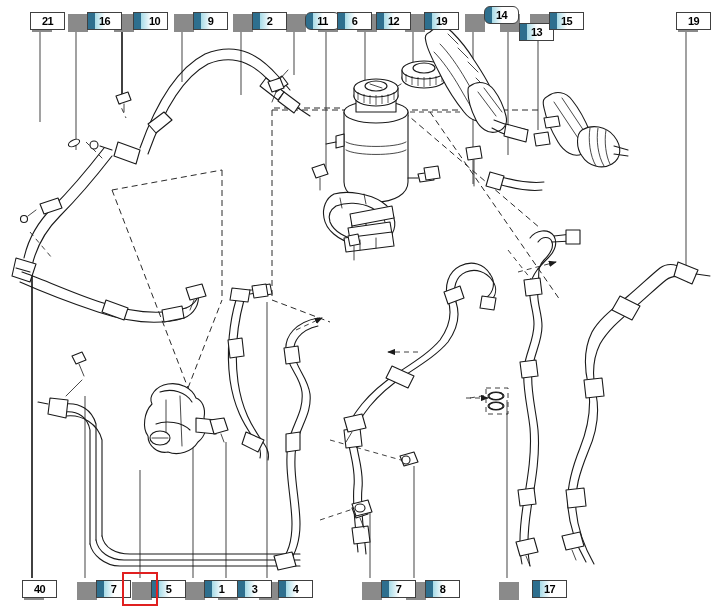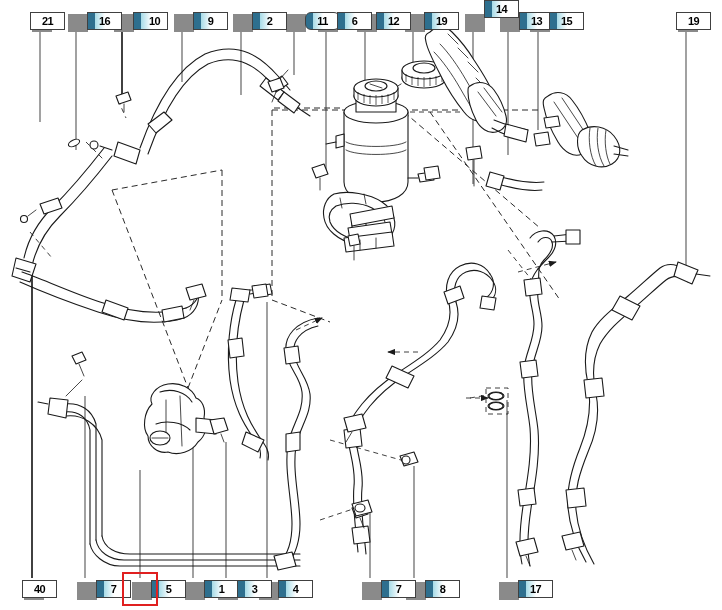--- a/index.html
+++ b/index.html
@@ -490,24 +490,24 @@
   <div class="callout-shadow" style="left:318px; top:14px;"></div>
   <div class="callout hl" style="left:316px; top:12px;">6</div>
 
   <div class="callout-shadow" style="left:357px; top:14px;"></div>
   <div class="callout hl" style="left:355px; top:12px;">12</div>
 
   <div class="callout-shadow" style="left:405px; top:14px;"></div>
   <div class="callout hl" style="left:403px; top:12px;">19</div>
 
   <div class="callout-shadow" style="left:465px; top:14px;"></div>
-  <div class="callout hl" style="left:463px; top:0;">14</div>
+  <div class="callout hl" style="left:463px; top:6px;border-radius:6px;">14</div>
 
   <div class="callout-shadow" style="left:500px; top:14px;"></div>
-  <div class="callout hl" style="left:498px; top:12px;">13</div>
+  <div class="callout hl" style="left:498px; top:23px;">13</div>
 
   <div class="callout-shadow" style="left:530px; top:14px;"></div>
   <div class="callout hl" style="left:528px; top:12px;">15</div>
 
   <div class="callout-shadow" style="left:678px; top:14px;"></div>
   <div class="callout" style="left:676px; top:12px;">19</div>
 
   <div class="callout-shadow" style="left:24px;  top:582px;"></div>
   <div class="callout" style="left:22px;  top:580px;">40</div>
 
@@ -526,17 +526,17 @@
   <div class="callout-shadow" style="left:259px; top:582px;"></div>
   <div class="callout hl" style="left:257px; top:580px;">4</div>
 
   <div class="callout-shadow" style="left:362px; top:582px;"></div>
   <div class="callout hl" style="left:360px; top:580px;">7</div>
 
   <div class="callout-shadow" style="left:406px; top:582px;"></div>
   <div class="callout hl" style="left:404px; top:580px;">8</div>
 
   <div class="callout-shadow" style="left:499px; top:582px;"></div>
-  <div class="callout hl" style="left:497px; top:580px;">17</div>
+  <div class="callout hl" style="left:511px; top:580px;">17</div>
 
   <div id="highlight-box" style="left:122px; top:572px; width:36px; height:34px;"></div>
 
 </div>
 
 </body></html>

